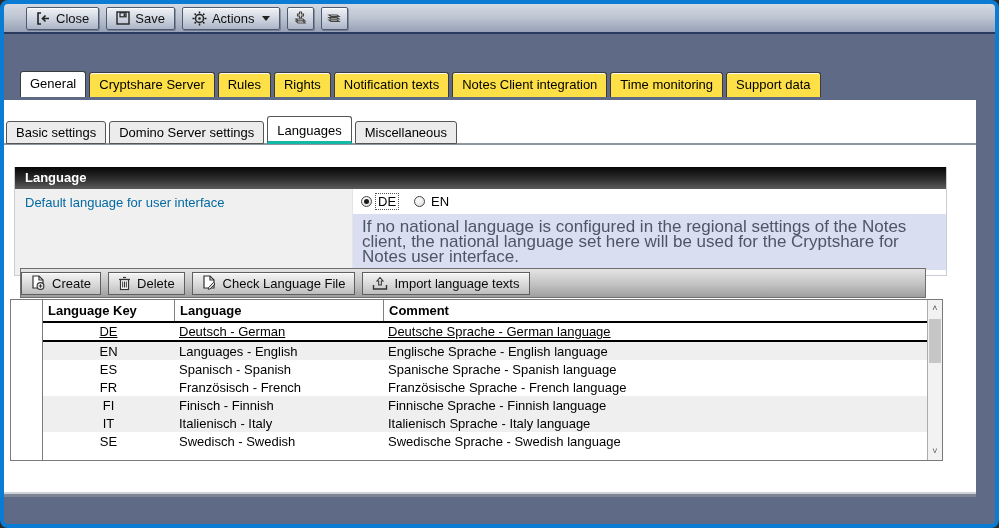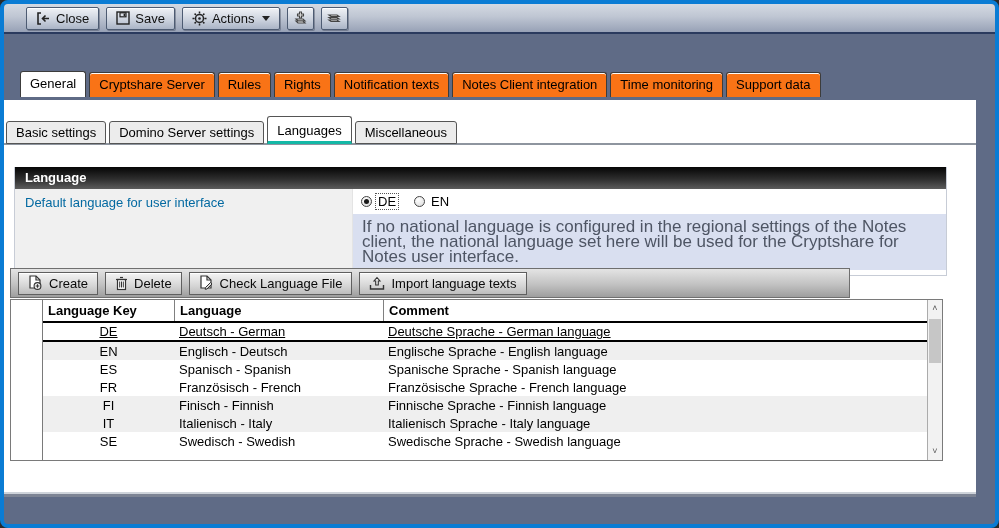--- a/index.html
+++ b/index.html
@@ -30,21 +30,21 @@
   .tbtn.small { width:27px; justify-content:center; padding:0; }
   .caret-down { width:0; height:0; border-left:4px solid transparent; border-right:4px solid transparent; border-top:5px solid #222; margin-left:2px; }
   .ticon { display:inline-flex; }
 
   
   .main-tabs {
     position:absolute; left:1px; top:72px; height:16px;
     display:flex; align-items:center; gap:3px; z-index:2;margin-left:15px;
   }
   .tab {
-    background:#f97316; border:1px solid #3c3c3c; border-bottom:none;
+    background:#fde047; border:1px solid #3c3c3c; border-bottom:none;
     border-radius:3px 3px 0 0; padding:4px 9px 5px; font-size:13px; color:#000;
     white-space:nowrap; box-shadow: inset 0 1px 0 #fbfbfb;
   }
   .tab.active { background:#ffffff; padding-bottom:6px; z-index:3; box-shadow:none; }
 
   
   .form {
     position:absolute; left:0; top:96px; width:972px; height:397px;
     background:#ffffff;
   }
@@ -83,24 +83,24 @@
   .radio-label { font-size:13px; color:#000; padding:0 2px; }
   .radio-label.focused { outline:1px dotted #555; }
   .radio-gap { width:8px; }
   .note {
     background:#d9dff0; color:#4e5564; font-size:17px; line-height:15px;
     padding:5px 9px 6px; margin-top:1px;
   }
 
   
   .actionbar {
-    position:absolute; left:6px; top:168px; width:840px; height:30px;
+    position:absolute; left:16px; top:168px; width:906px; height:30px;
     background:linear-gradient(#e4e4e4, #c2c2c2 55%, #9e9e9e);
     border:1px solid #6f6f6f;
-    display:flex; align-items:center; gap:7px; padding:0 7px;
+    display:flex; align-items:center; gap:7px; padding:0 0;
   }
   .abtn {
     height:23px; display:flex; align-items:center; gap:6px; padding:0 9px;
     background:linear-gradient(#f4f4f4, #d6d6d6 60%, #bdbdbd);
     border:1px solid #5f5f5f; box-shadow: inset 0 1px 0 #fff;
     font-size:13px; color:#0a0a0a;
   }
 
   
   .table {
@@ -294,21 +294,21 @@
           <div class="th w-lang">Language</div>
           <div class="th w-comment">Comment</div>
         </div>
         <div class="trow selected">
           <div class="td key w-key">DE</div>
           <div class="td w-lang">Deutsch - German</div>
           <div class="td w-comment">Deutsche Sprache - German language</div>
         </div>
         <div class="trow alt">
           <div class="td key w-key">EN</div>
-          <div class="td w-lang">Englisch - Deutsch</div>
+          <div class="td w-lang">Languages - English</div>
           <div class="td w-comment">Englische Sprache - English language</div>
         </div>
         <div class="trow">
           <div class="td key w-key">ES</div>
           <div class="td w-lang">Spanisch - Spanish</div>
           <div class="td w-comment">Spanische Sprache - Spanish language</div>
         </div>
         <div class="trow">
           <div class="td key w-key">FR</div>
           <div class="td w-lang">Französisch - French</div>

